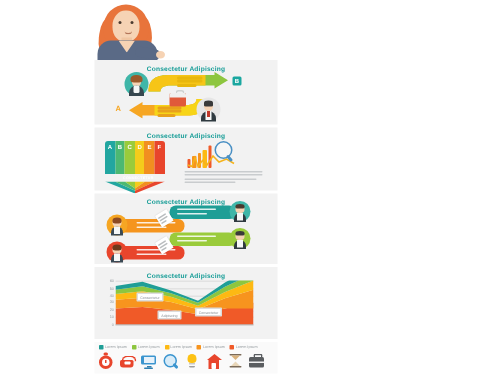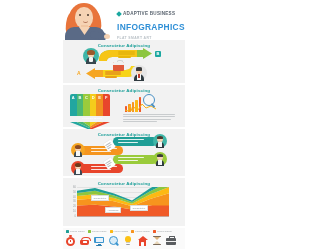--- a/index.html
+++ b/index.html
@@ -102,31 +102,20 @@
       <div class="eye l"></div>
       <div class="eye r"></div>
       <div class="smile"></div>
       <div class="neck"></div>
       <div class="body"></div>
       <div class="collar"></div>
       <div class="arm"></div>
       <div class="hand"></div>
     </div>
 
-    <div class="title-wrap">
-      <div>
-        <span class="t-bullet"></span><span class="t1">ADAPTIVE BUSINESS</span>
-      </div>
-      <div class="t2">INFOGRAPHICS</div>
-      <div class="t3">FLAT SMART ART</div>
-      <div class="ln" style="width:62px"></div>
-      <div class="ln" style="width:62px"></div>
-      <div class="ln" style="width:56px"></div>
-      <div class="ln" style="width:40px"></div>
-    </div>
   </div>
 
   <div class="panel p1">
     <div class="p-title">Consectetur Adipiscing</div>
 
     <div class="arr" style="left:34px;top:8px;width:56px;height:14px;">
       <svg width="56" height="14" viewBox="0 0 56 14">
         <path d="M2 13 C2 4 8 2 16 2 L46 2 L46 0 L55 5.5 L46 11 L46 9 L17 9 C12 9 10 10.5 10 13 Z" fill="#8dc63f"></path>
         <path d="M2 13 C2 4 8 2 16 2 L40 2 L40 9 L17 9 C12 9 10 10.5 10 13 Z" fill="#f6c517"></path>
       </svg>

